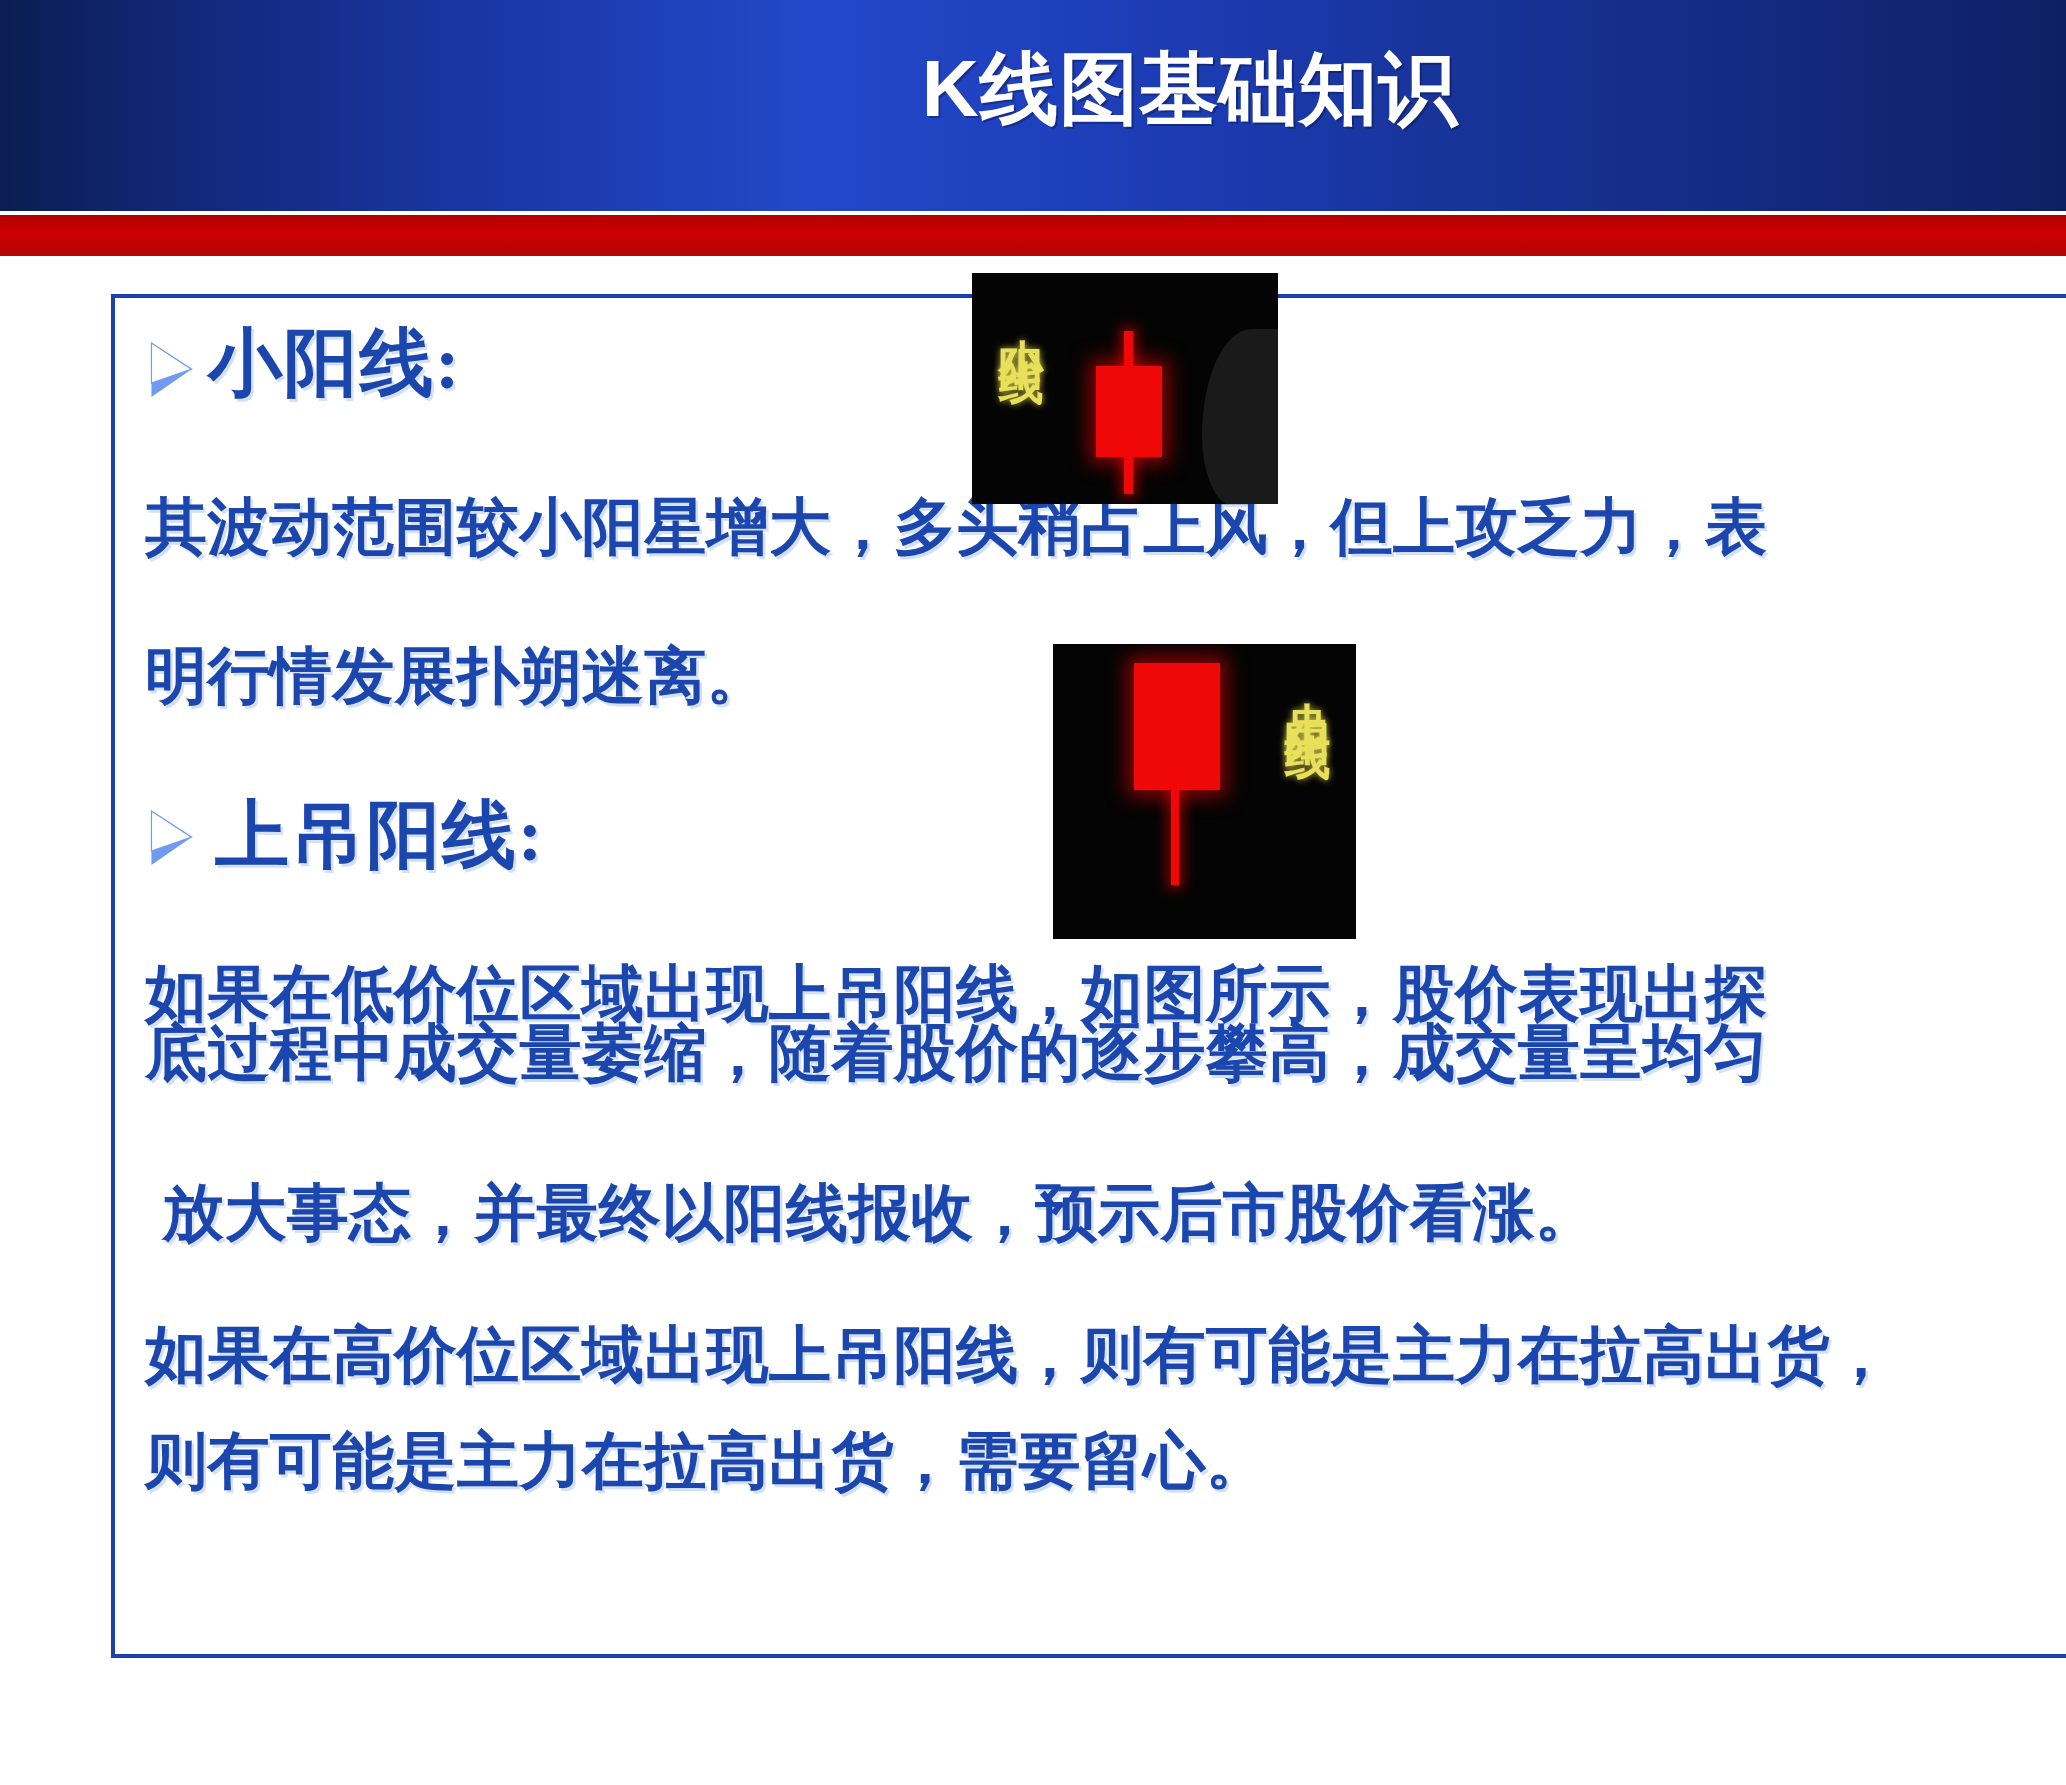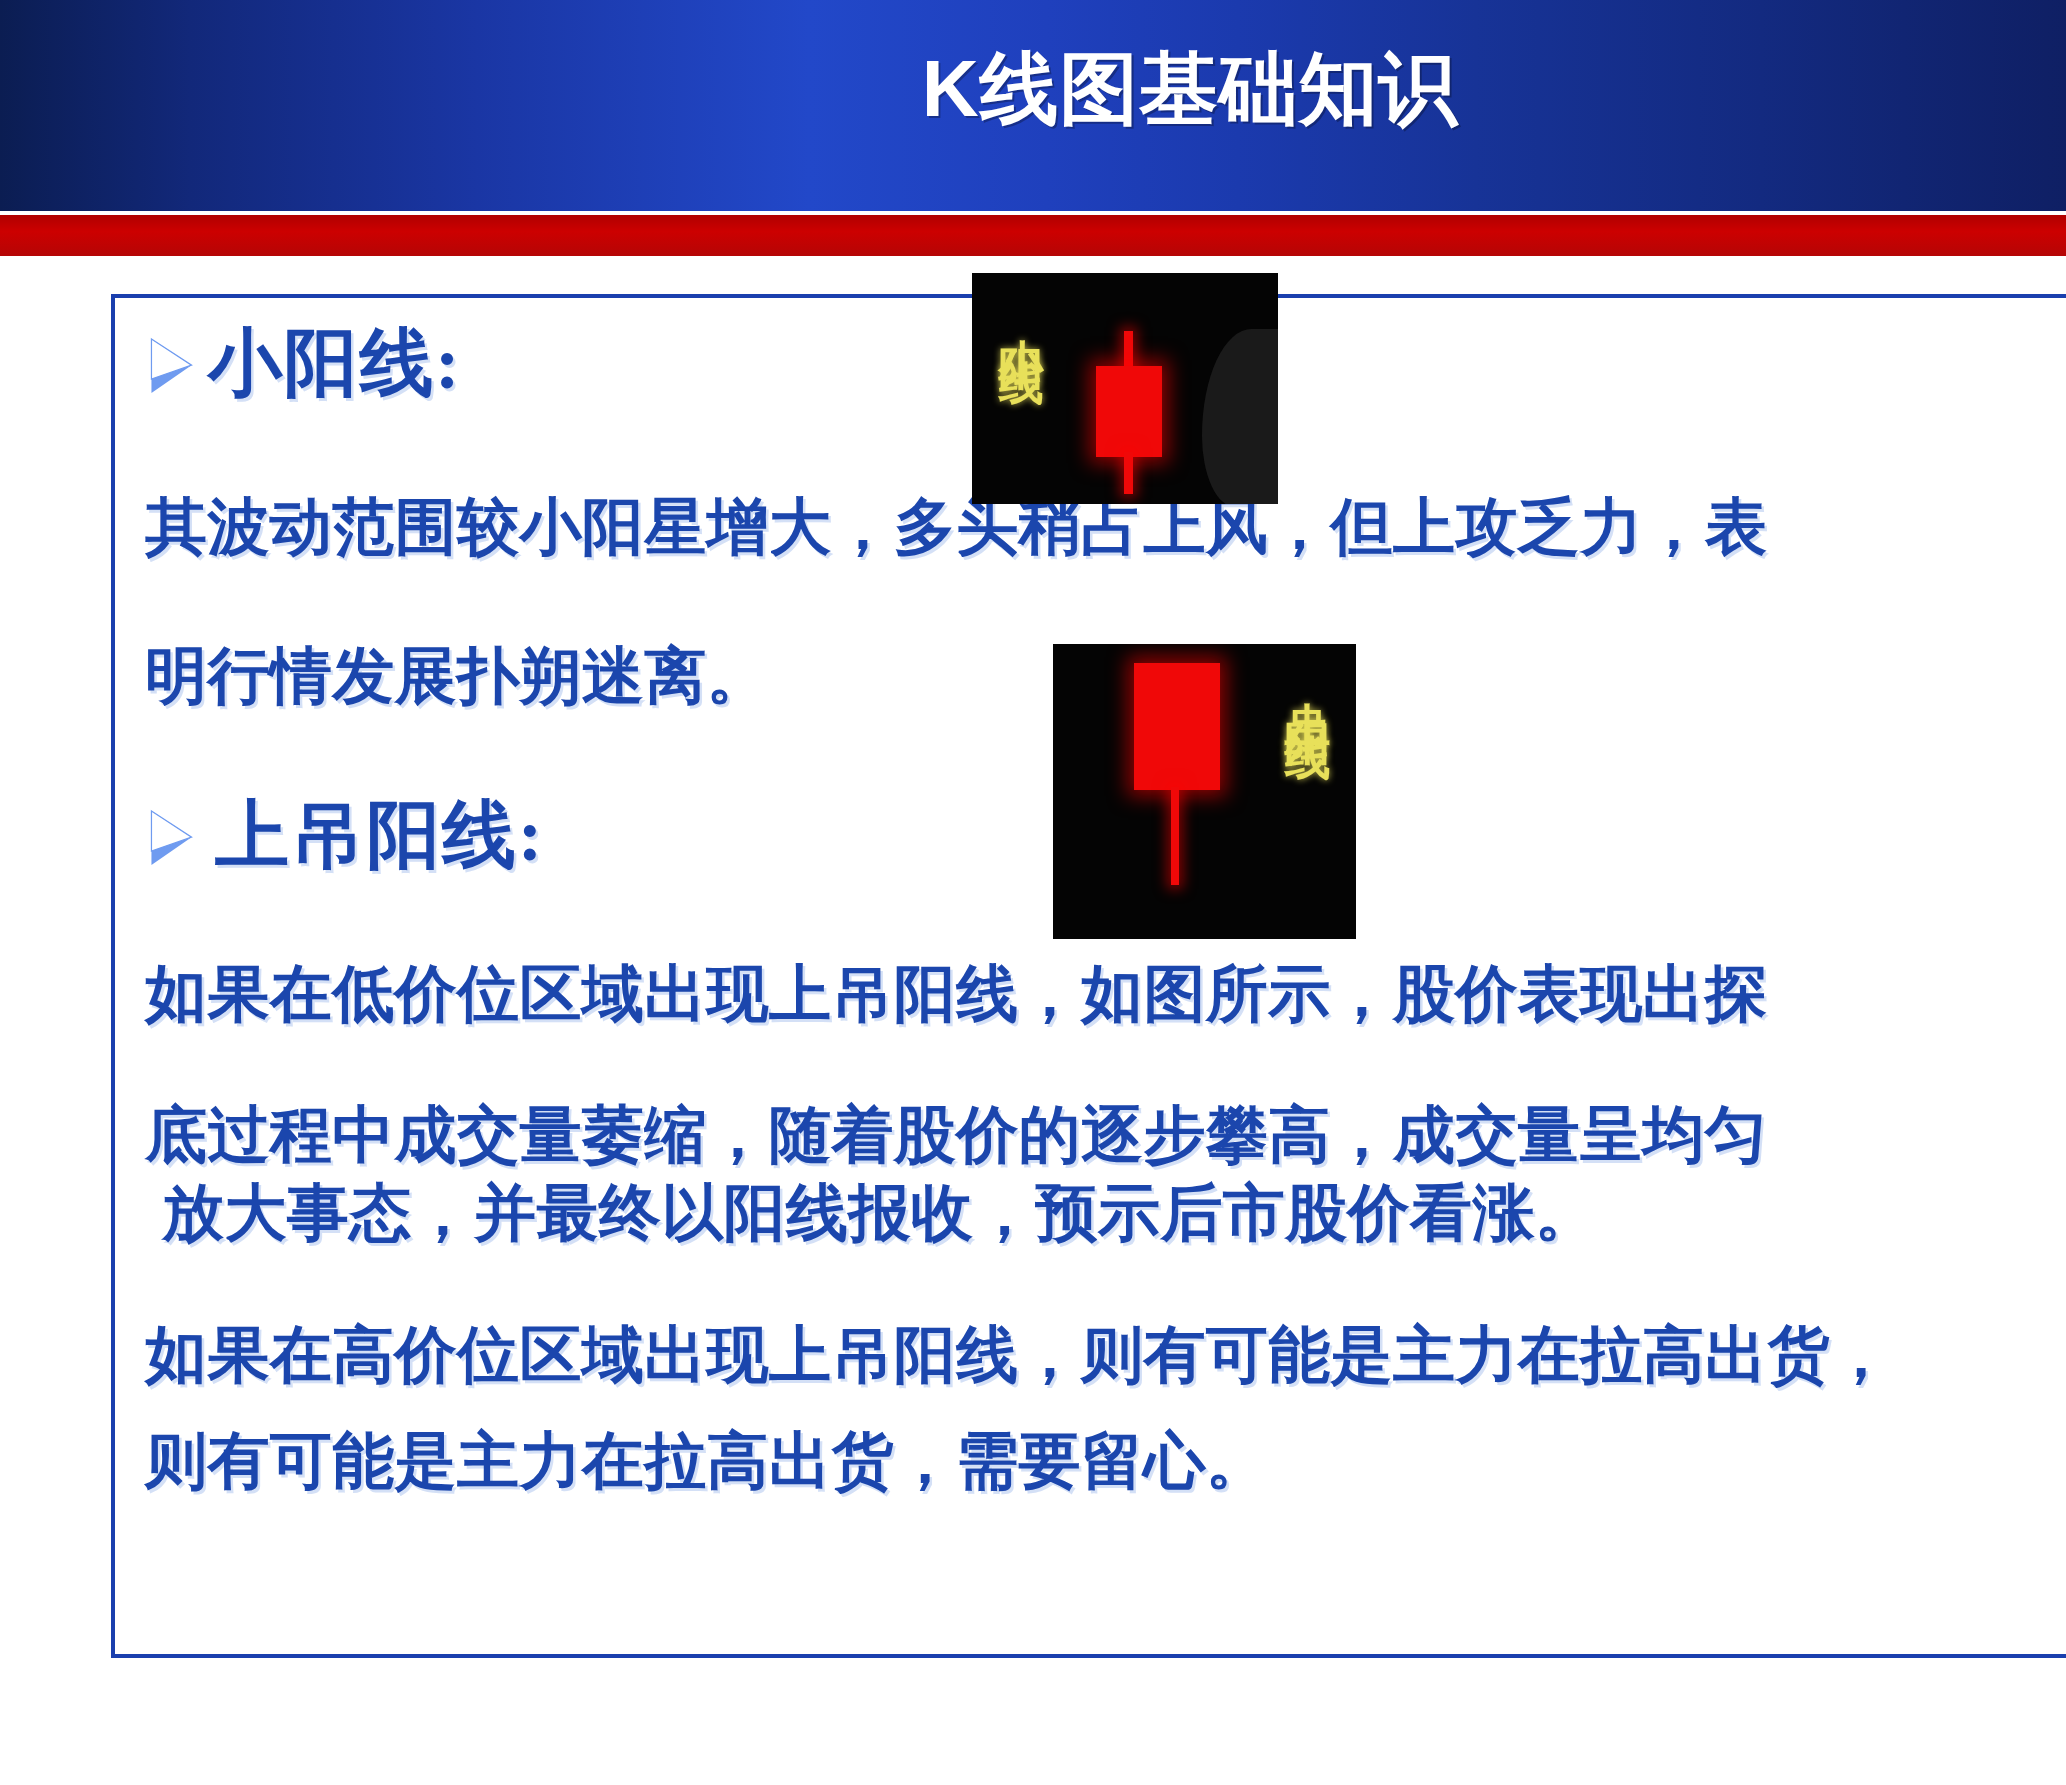--- a/index.html
+++ b/index.html
@@ -171,21 +171,21 @@
   <div id="header">
     <div id="header-title">K线图基础知识</div>
   </div>
   <div id="header-hairline"></div>
 
   <div id="red-bar"></div>
   <div id="red-bar-underline"></div>
 
   <div id="content-box"></div>
 
-  <div class="bullet-heading cn-text" style="left:149px; top:326px;">
+  <div class="bullet-heading cn-text" style="left:149px; top:326px;align-items:flex-end;">
     <svg class="bullet-marker" viewBox="0 0 110 160">
       <polygon points="6,14 104,78 6,146 6,112 64,80 6,48" fill="#6f9bf0"></polygon>
       <polygon points="6,14 104,78 6,112 6,48" fill="#ffffff" stroke="#6f9bf0" stroke-width="3"></polygon>
     </svg>
     <span>小阳线:</span>
   </div>
 
   <div class="body-line cn-text" style="left:145px; top:645px;">明行情发展扑朔迷离。</div>
   <div class="body-line cn-text" style="left:145px; top:496px;">其波动范围较小阳星增大，多头稍占上风，但上攻乏力，表</div>
 
@@ -209,19 +209,19 @@
 
   <div class="candle-panel" style="left:1053px; top:644px; width:303px; height:295px;">
 
     <div class="candle-glow-body" style="left:81px; top:19px; width:86px; height:127px;"></div>
     <div class="candle-wick" style="left:118px; top:143px; width:8.3px; height:98px;"></div>
 
     <div class="panel-label" style="right:16.5px; top:20.7px; font-size:46px;">上吊阳线</div>
   </div>
 
   <div class="body-line cn-text" style="left:145px; top:963px;text-align:center;">如果在低价位区域出现上吊阳线，如图所示，股价表现出探</div>
-  <div class="body-line cn-text" style="left:145px; top:1104px;">底过程中成交量萎缩，随着股价的逐步攀高，成交量呈均匀</div>
+  <div class="body-line cn-text" style="left:145px; top:1022px;">底过程中成交量萎缩，随着股价的逐步攀高，成交量呈均匀</div>
   <div class="body-line cn-text" style="left:162px; top:1182px;">放大事态，并最终以阳线报收，预示后市股价看涨。</div>
   <div class="body-line cn-text" style="left:145px; top:1324px;">如果在高价位区域出现上吊阳线，则有可能是主力在拉高出货，</div>
   <div class="body-line cn-text" style="left:145px; top:1430px;">则有可能是主力在拉高出货，需要留心。</div>
 
 </div>
 
 
 </body></html>

